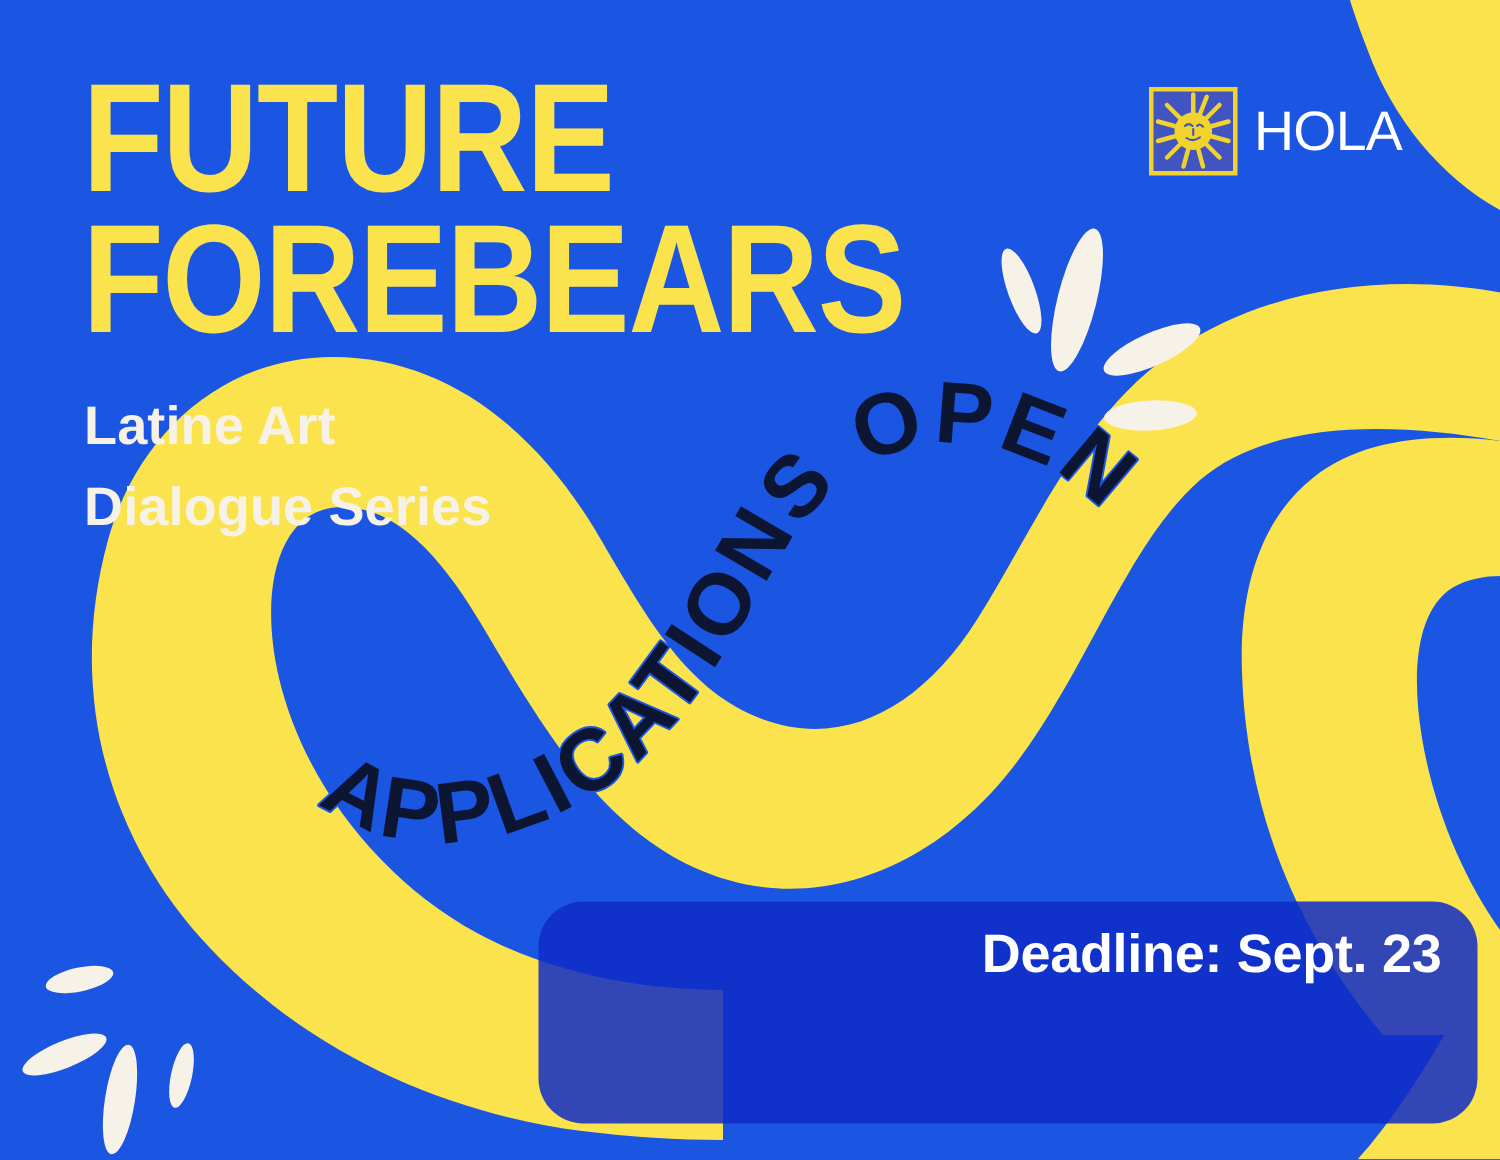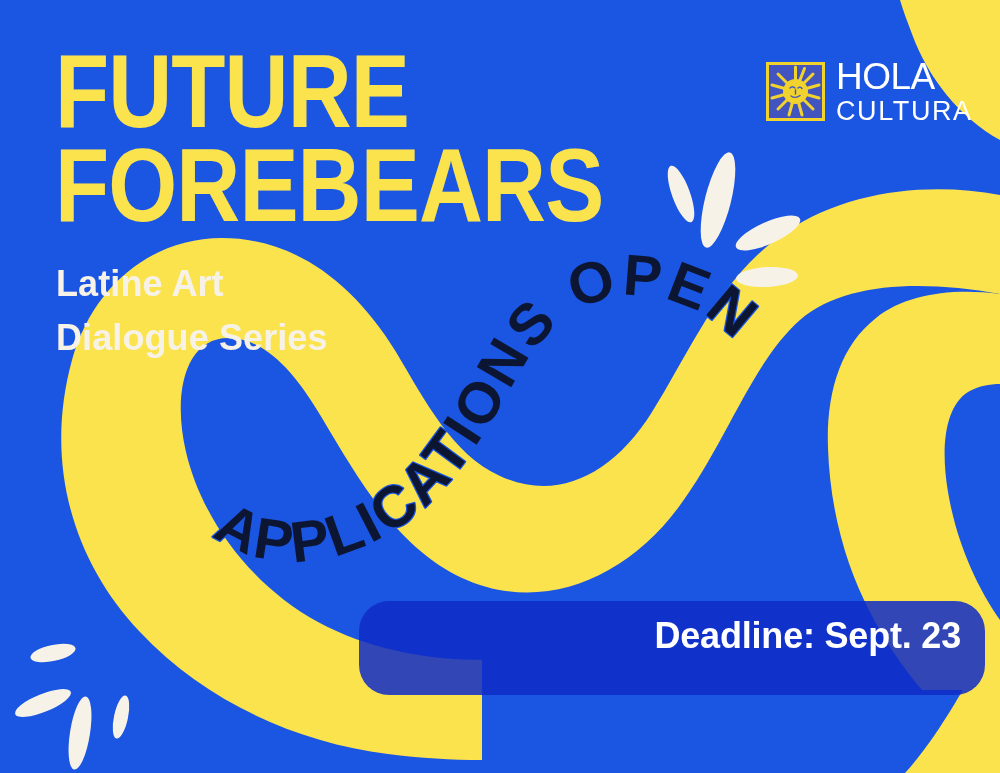--- a/index.html
+++ b/index.html
@@ -85,21 +85,21 @@
     font-size:27px;
     letter-spacing:1.6px;
     color:#ffffff;
     margin-top:3px;
   }
 
   
   .banner{
     position:absolute;
     left:359px; top:601px;
-    width:626px; height:94px;
+    width:626px; height:148px;
     background:rgba(16,44,198,0.86);
     border-radius:30px;
     z-index:7;
   }
   .banner-line{
     position:absolute;
     right:24px;
     margin:0;
     font-family:"Liberation Sans", sans-serif;
     font-weight:700;
@@ -213,21 +213,20 @@
         <g stroke="#4154bf" stroke-width="1.4" fill="none" stroke-linecap="round">
           <path d="M 21 23 q 2.5 -2.5 5 0"></path>
           <path d="M 29 23 q 2 -2 4 0.5"></path>
           <path d="M 22 31 q 4.5 3 9 -0.5"></path>
           <path d="M 26.5 25 l 0 4"></path>
         </g>
       </svg>
     </div>
     <div class="logo-words">
       <span class="logo-hola">HOLA</span>
-      <span class="logo-cultura">CULTURA</span>
     </div>
   </div>
 
   <div class="banner">
     <p class="banner-line" id="banner-deadline">Deadline: Sept. 23</p>
   </div>
 
 </div>
 
 </body></html>

